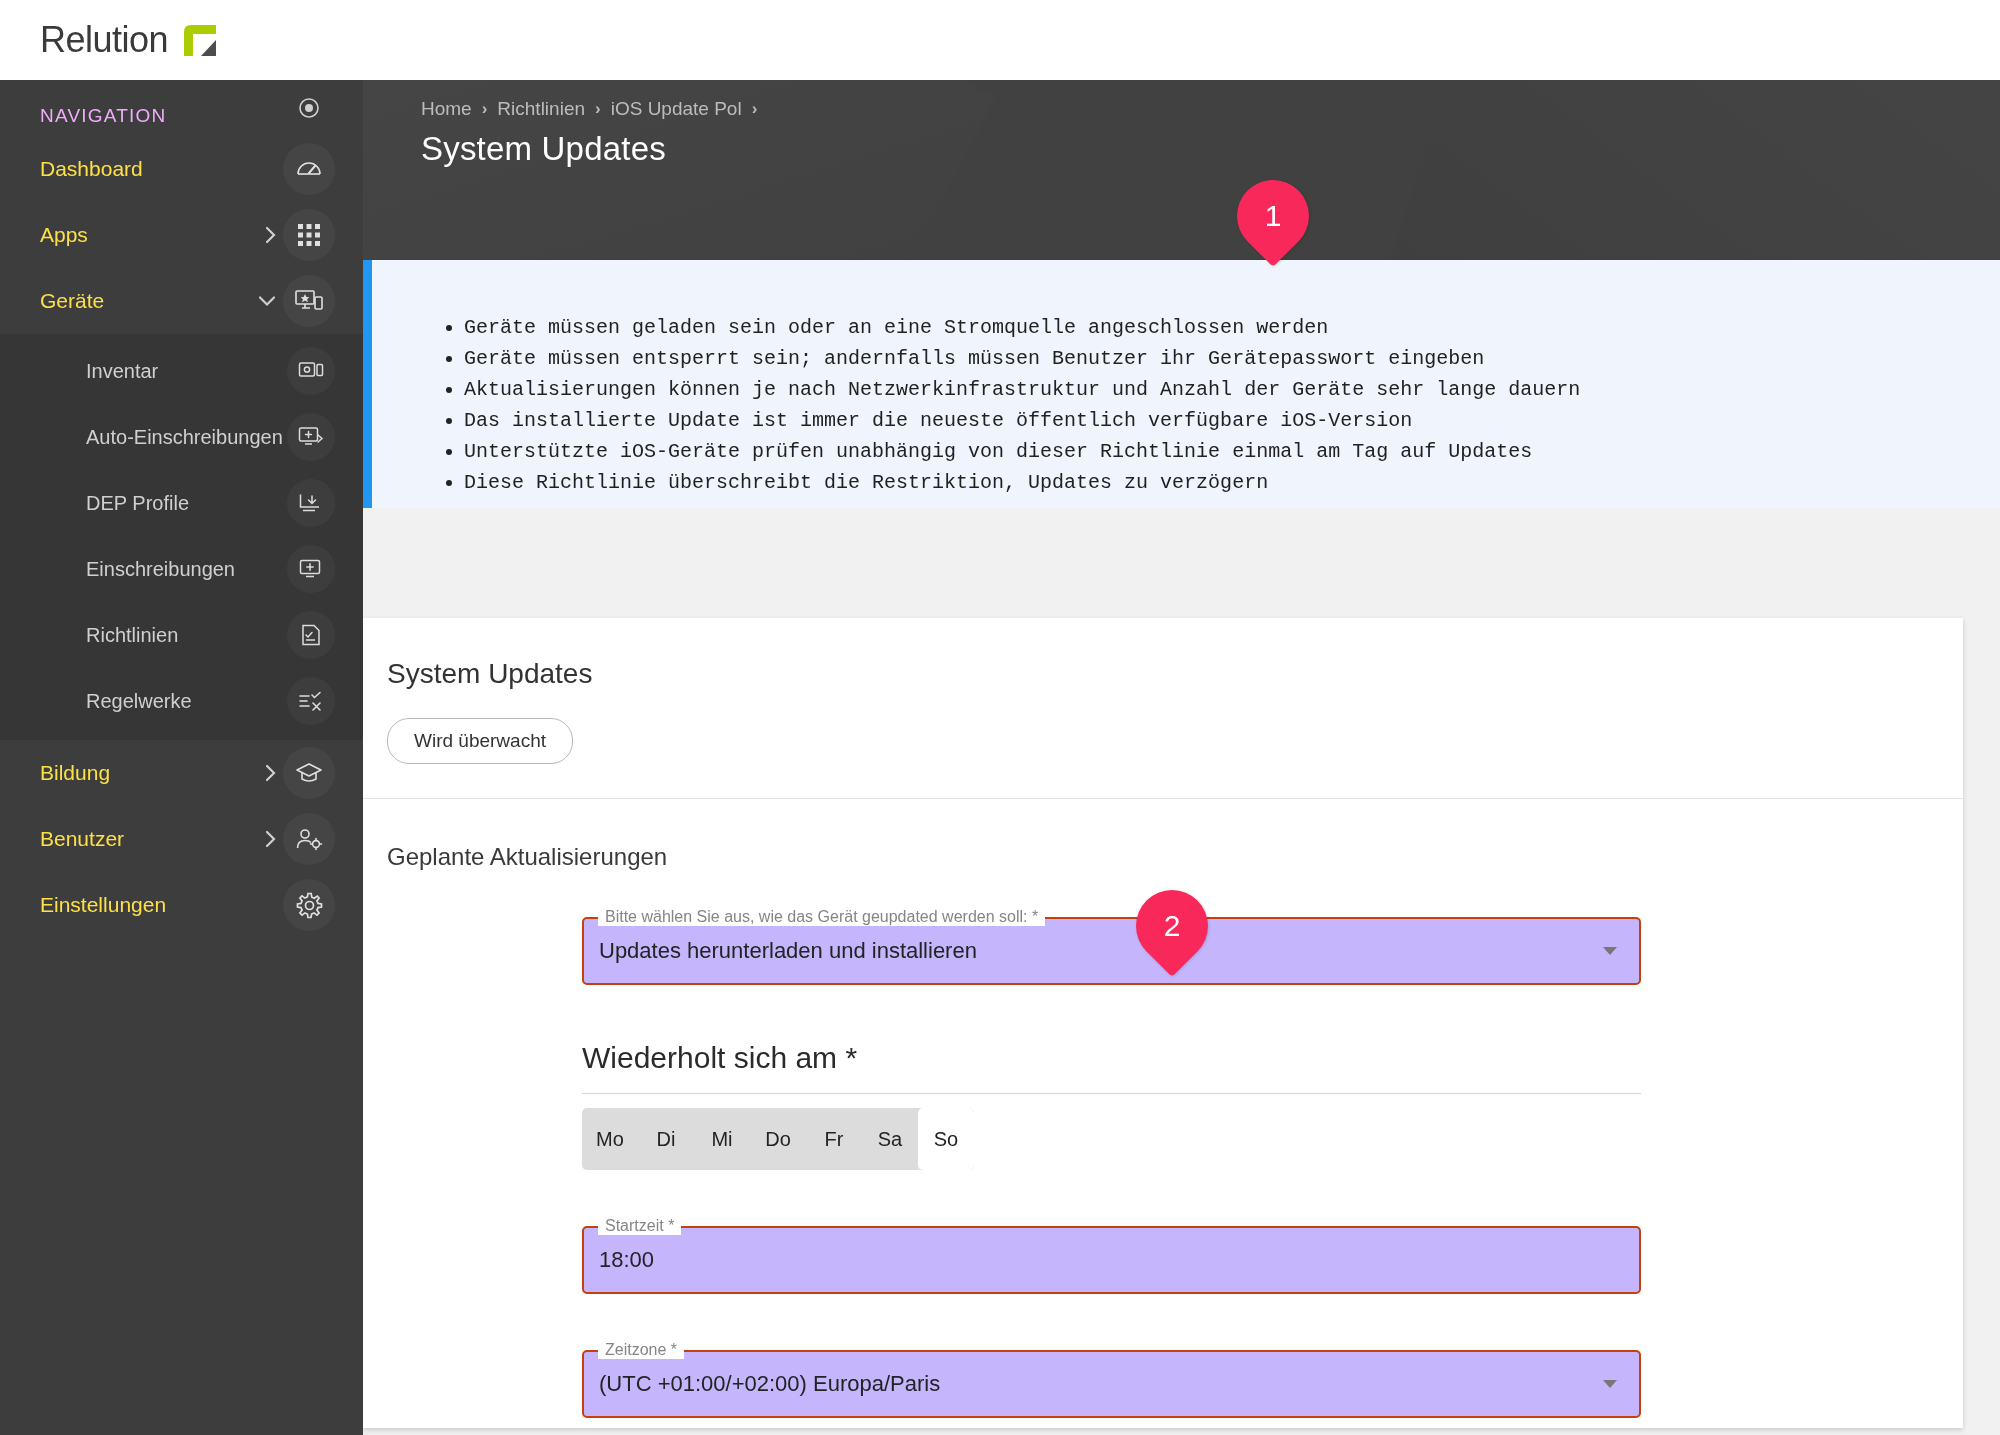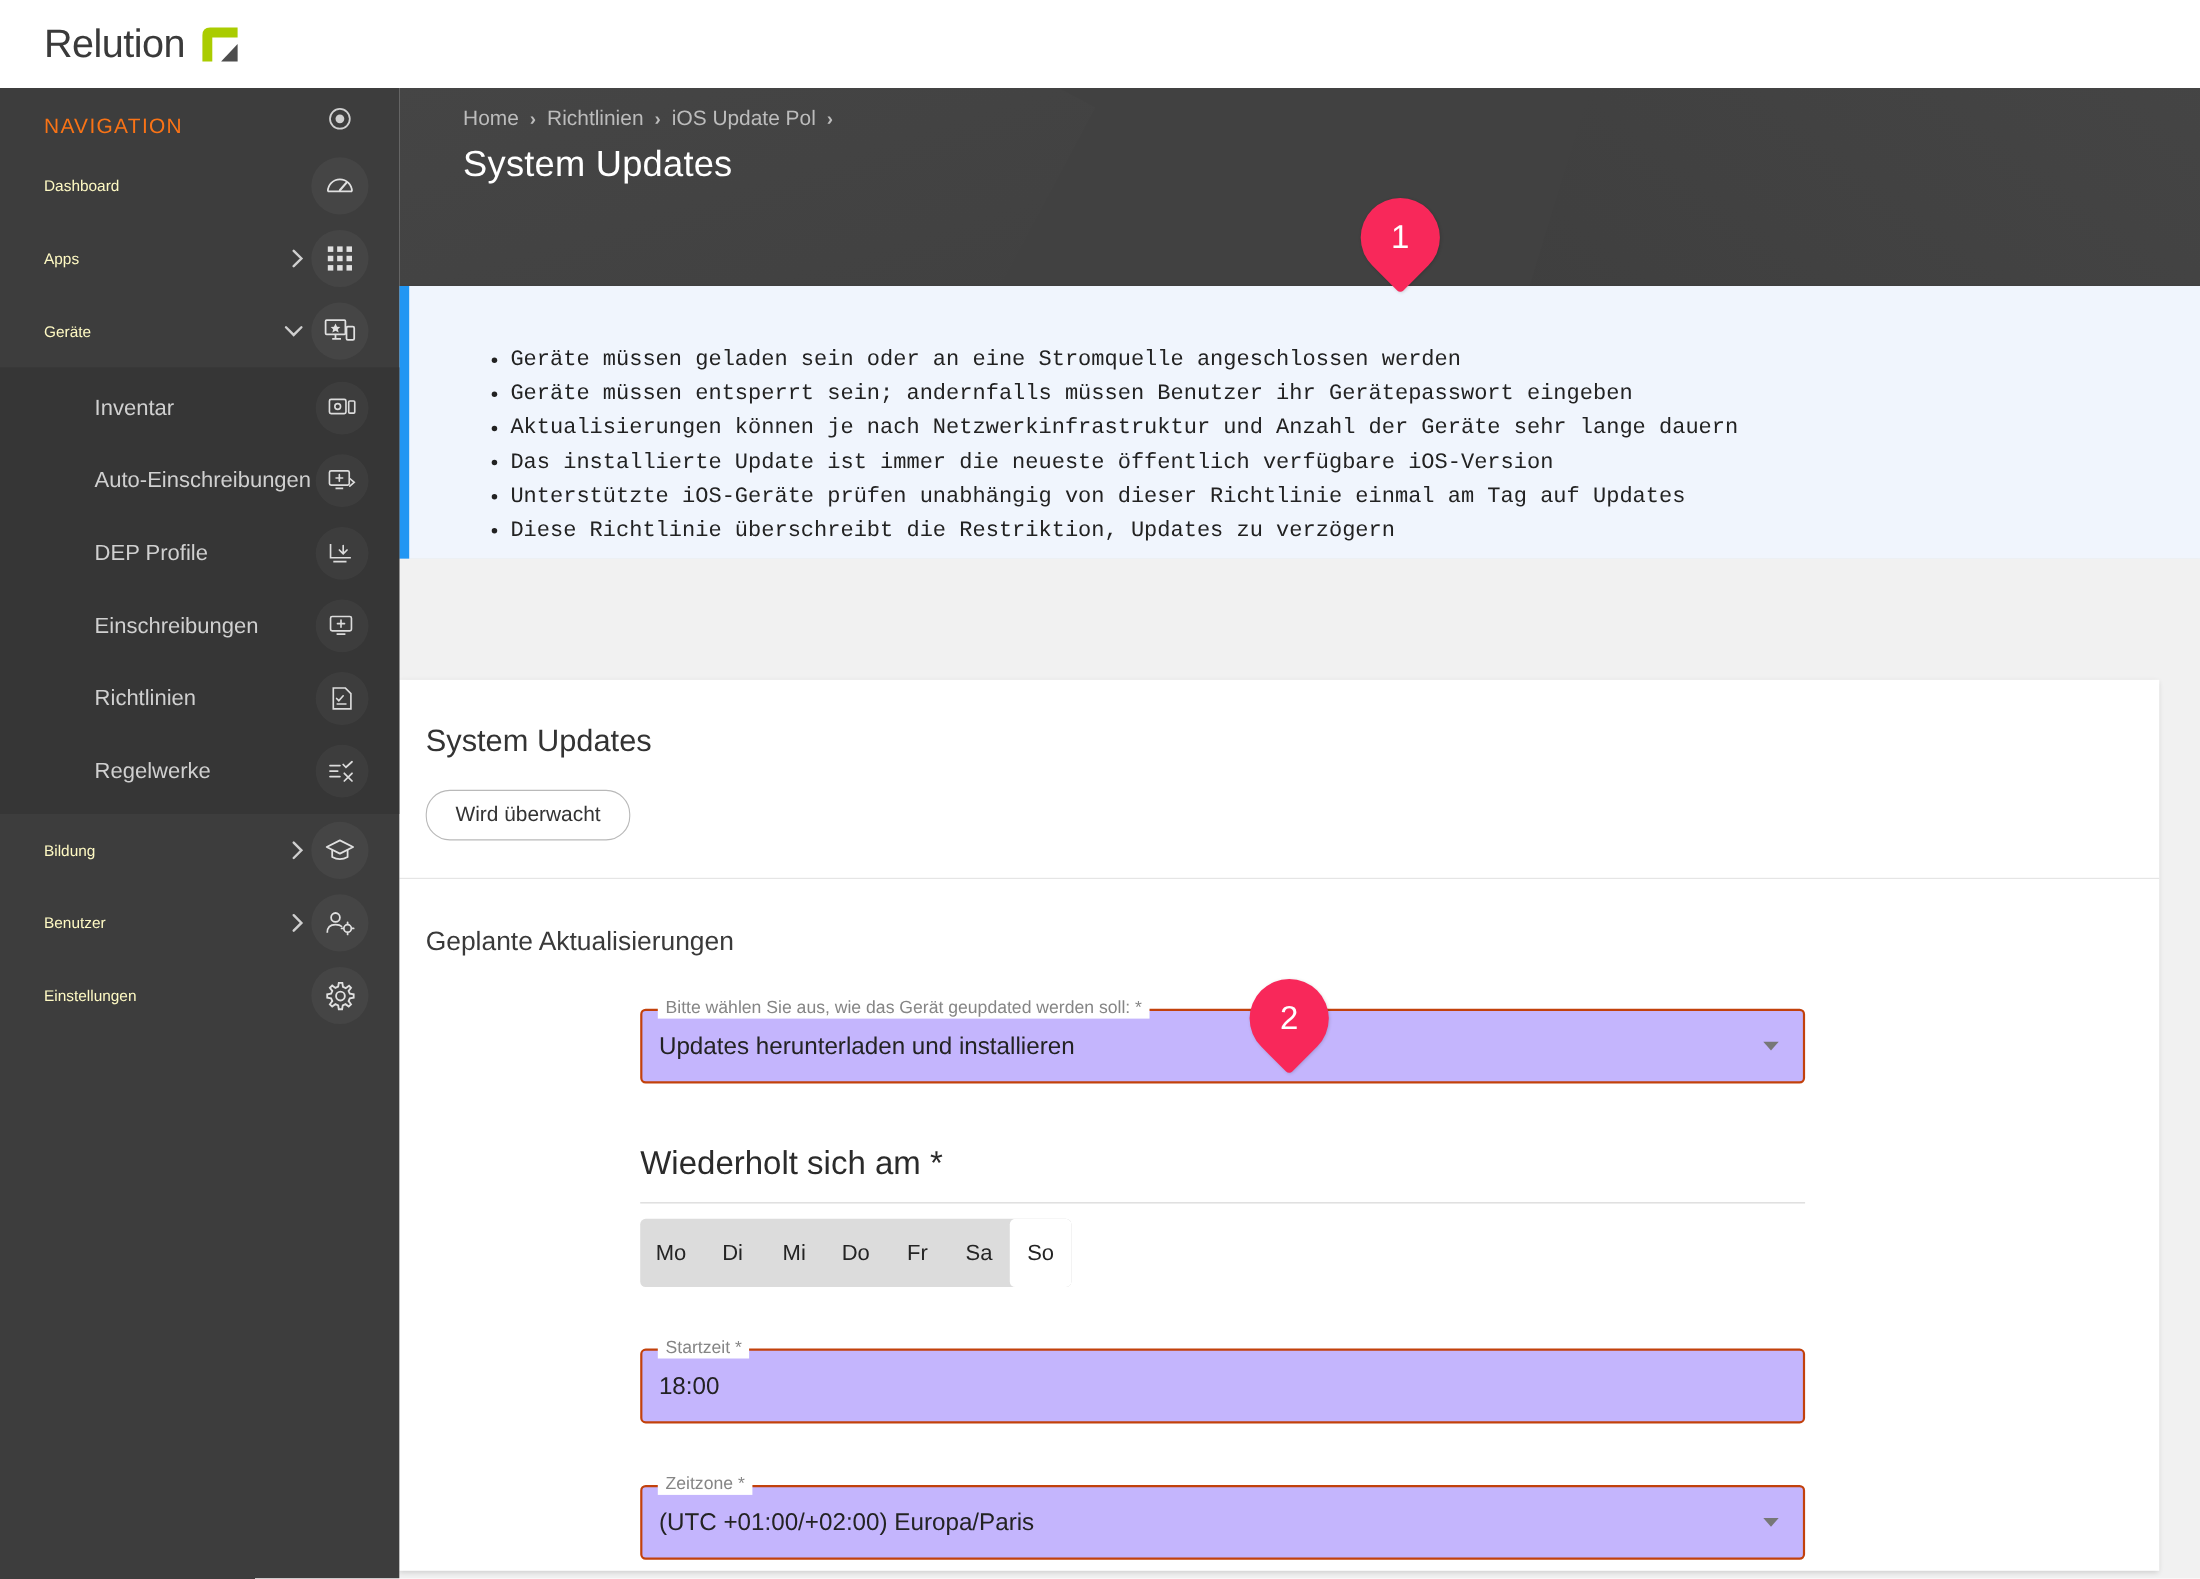--- a/index.html
+++ b/index.html
@@ -26,27 +26,27 @@
   
   .sidebar {
     position: absolute; left: 0; top: 80px; width: 363px; height: 1355px;
     background: #3d3d3d; z-index: 30;
   }
   .nav-head {
     position: relative; height: 56px; display: flex; align-items: center;
     padding-left: 40px;
   }
   .nav-head .lbl {
-    font-size: 19px; color: #f97316; letter-spacing: 1.2px; margin-top: 16px;
+    font-size: 19px; color: #f0abfc; letter-spacing: 1.2px; margin-top: 16px;
   }
   .nav-item {
     position: relative; height: 66px; display: flex; align-items: center;
     padding-left: 40px; cursor: pointer;
   }
-  .nav-item .lbl { font-size: 14px; color: #fef9c3; }
+  .nav-item .lbl { font-size: 21px; color: #fde047; }
   .nav-item .chev {
     position: absolute; right: 86px; top: 50%; transform: translateY(-50%);
     color: #cfcfcf;
   }
   .nav-icon {
     position: absolute; right: 28px; top: 50%; transform: translateY(-50%);
     width: 52px; height: 52px; border-radius: 50%;
     background: rgba(255,255,255,0.045);
     display: flex; align-items: center; justify-content: center;
   }

